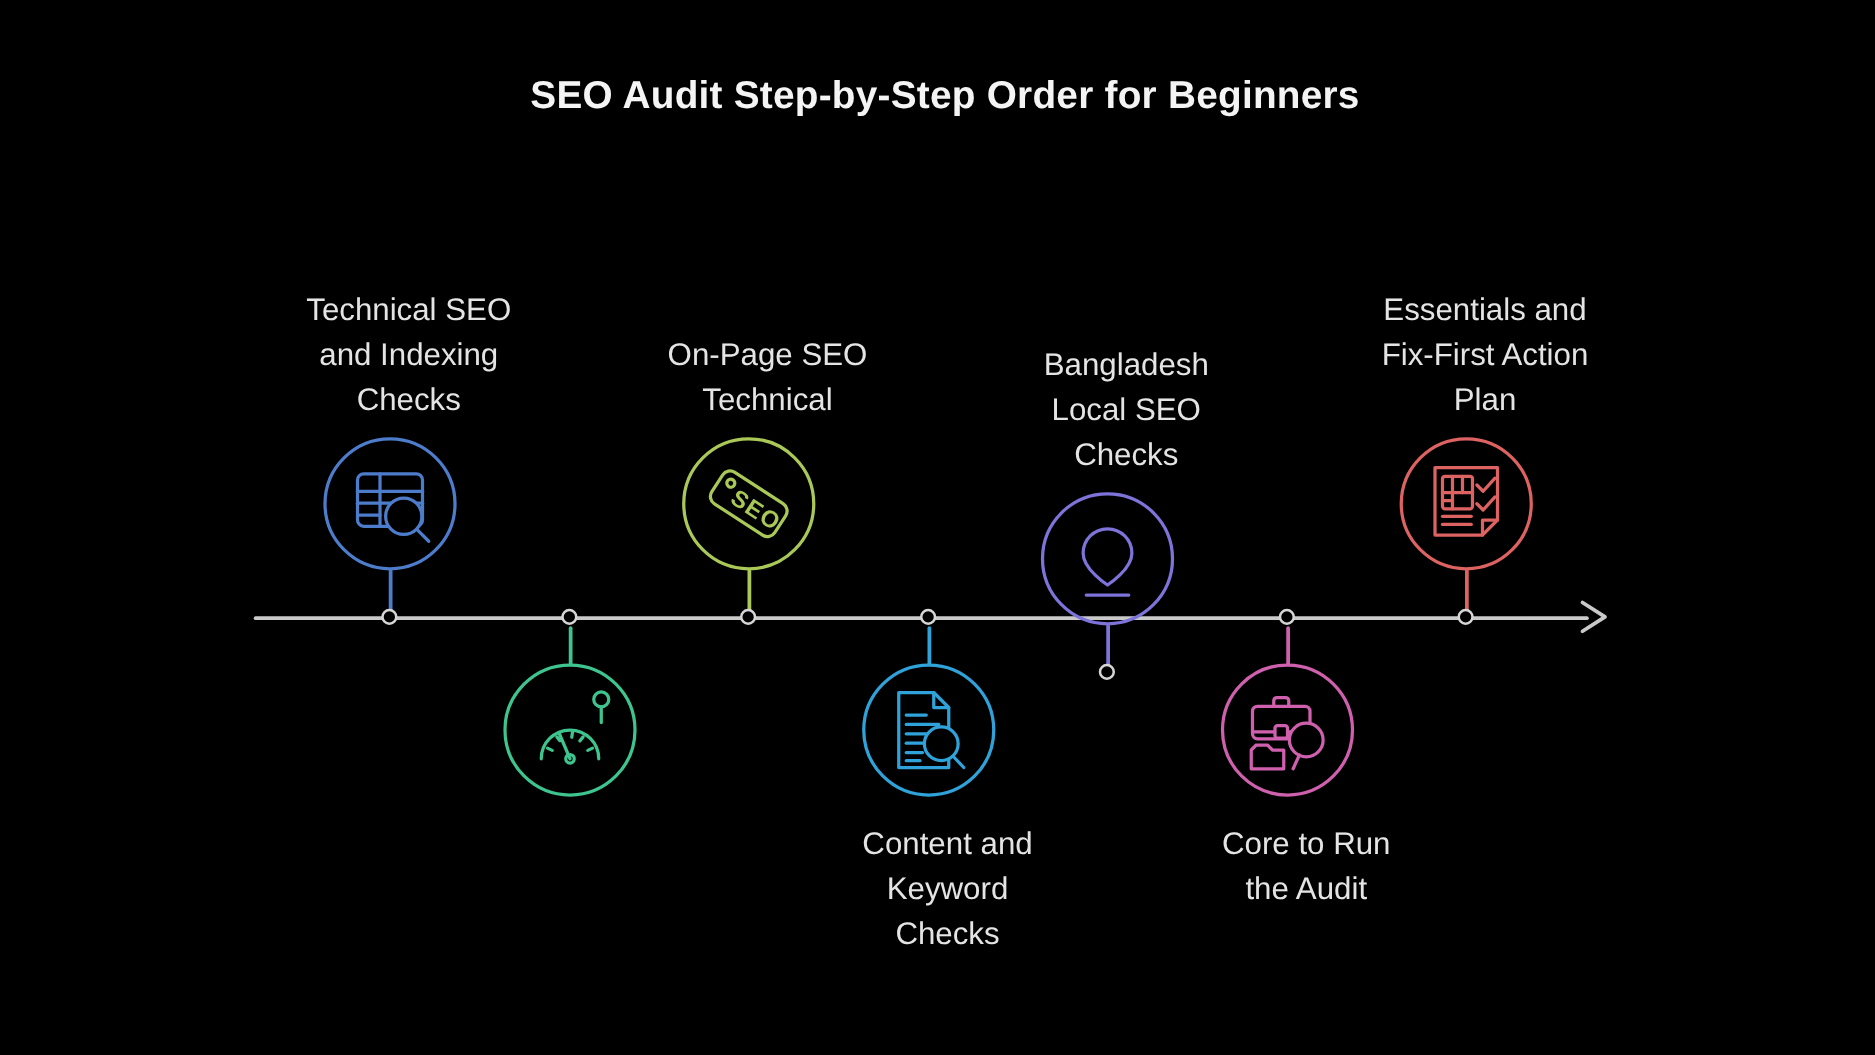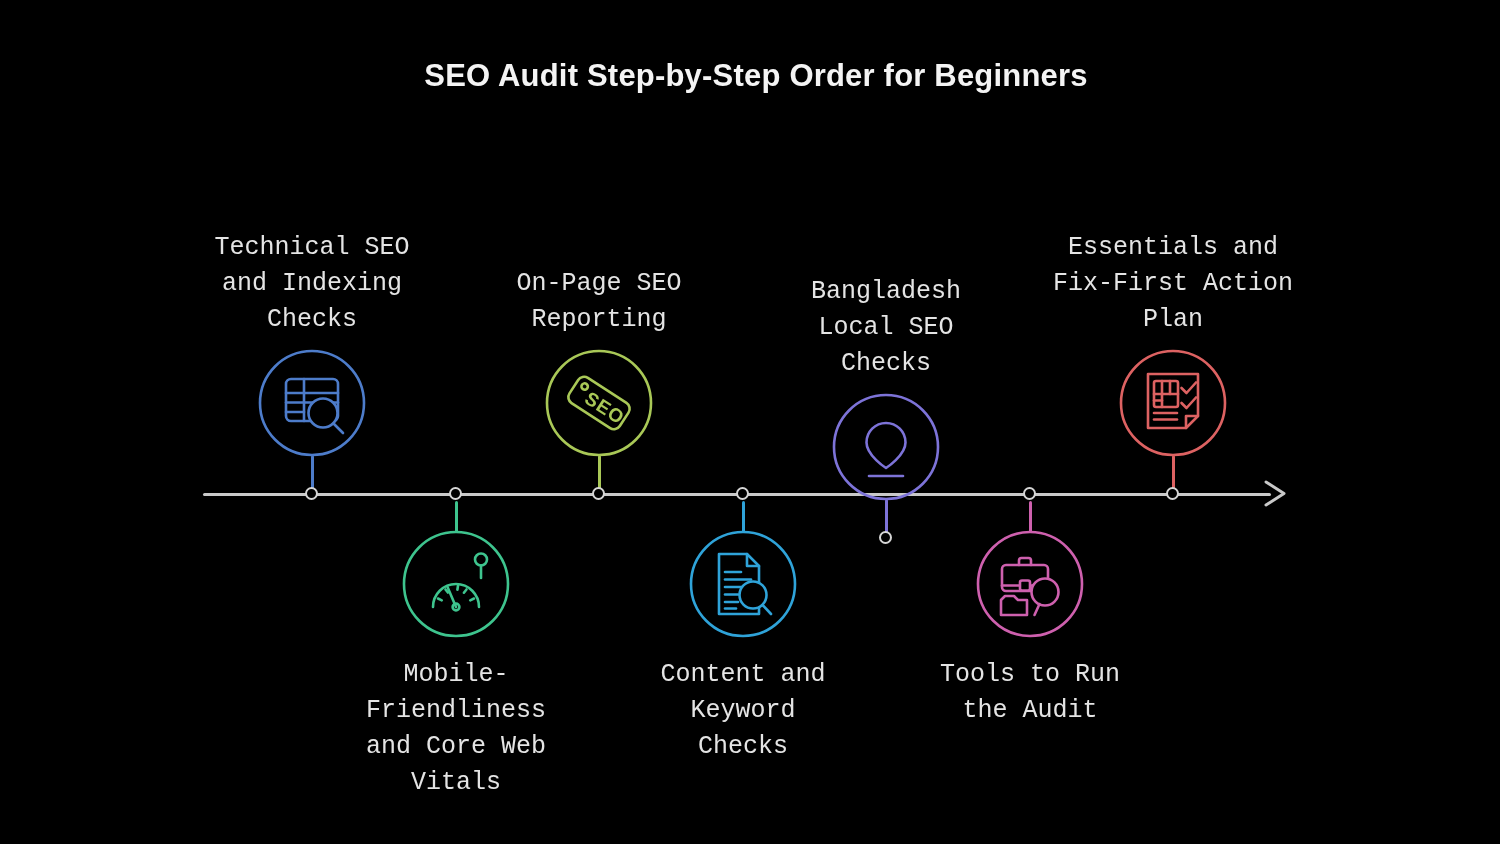--- a/index.html
+++ b/index.html
@@ -25,26 +25,25 @@
     width:1068px;height:3px;
     background:#c9c9c9;border-radius:2px;
   }
   .arrowhead{position:absolute;left:1258px;top:479px;}
   
   .step{
     position:absolute;top:0;height:844px;width:310px;
     transform:translateX(-50%);
   }
   .step-label{
-    position:absolute;left:0;width:310px;
+    position:absolute;left:15px;width:310px;
     text-align:center;
     font-size:25px;line-height:36px;
     color:#e4e4e4;
     white-space:pre-line;
-    font-family:Liberation Mono, monospace;
   }
   .step.top .step-label{bottom:506px;}
   .step.bottom .step-label{top:657px;}
   .icon-wrap{position:absolute;left:50%;transform:translateX(-50%);width:110px;height:110px;}
   .step.top .icon-wrap{top:348px;}
   .step.bottom .icon-wrap{top:529px;}
   .connector{
     position:absolute;left:calc(50% - 1.5px);width:3px;
     background:currentColor;border-radius:2px;
   }
@@ -84,24 +83,20 @@
         <line x1="47" y1="54.5" x2="81" y2="54.5"></line>
         <circle cx="66" cy="65" r="14.5" fill="#000000"></circle>
         <path d="M76.5 75.5 L86 85"></path>
       </svg>
     </div>
     <div class="connector"></div>
     <div class="node"></div>
   </div>
 
   <div class="step bottom" style="left: 456px; color: rgb(62, 196, 142);">
-    <div class="step-label">Mobile-
-Friendliness
-and Core Web
-Vitals</div>
     <div class="icon-wrap">
       <svg width="110" height="110" viewBox="0 0 110 110" fill="none" stroke="currentColor" stroke-width="2.6" stroke-linecap="round" stroke-linejoin="round">
         <circle cx="55" cy="55" r="52"></circle>
         <path d="M32 78 A23 23 0 0 1 78 78"></path>
         <path d="M37 69.5 l3.8 1.8"></path>
         <path d="M44.5 60.5 l2.4 3"></path>
         <path d="M57 56.8 l-0.6 4"></path>
         <path d="M65.5 60.5 l-2.6 3.2"></path>
         <path d="M73 69.5 l-3.8 1.8"></path>
         <line x1="55" y1="78" x2="46.5" y2="58"></line>
@@ -109,21 +104,21 @@
         <circle cx="80" cy="30.5" r="6"></circle>
         <line x1="80" y1="36.5" x2="80" y2="49"></line>
       </svg>
     </div>
     <div class="connector"></div>
     <div class="node"></div>
   </div>
 
   <div class="step top" style="left: 599px; color: rgb(169, 200, 87);">
     <div class="step-label">On-Page SEO
-Reporting</div>
+Technical</div>
     <div class="icon-wrap">
       <svg width="110" height="110" viewBox="0 0 110 110" fill="none" stroke="currentColor" stroke-width="2.6" stroke-linecap="round" stroke-linejoin="round">
         <circle cx="55" cy="55" r="52"></circle>
         <g transform="rotate(33 55 55)">
           <rect x="25" y="40" width="60" height="30" rx="7"></rect>
           <circle cx="34" cy="49" r="3.2"></circle>
           <text x="41" y="62.5" font-size="19" font-weight="bold" letter-spacing="1" fill="currentColor" stroke="none" font-family="'Liberation Sans',sans-serif">SEO</text>
         </g>
       </svg>
     </div>
@@ -163,21 +158,21 @@
         <circle cx="55" cy="55" r="52"></circle>
         <path d="M55 31 C44.2 31 35.5 39.7 35.5 50.5 C35.5 63.5 55 76 55 76 C55 76 74.5 63.5 74.5 50.5 C74.5 39.7 65.8 31 55 31 Z"></path>
         <line x1="38" y1="84" x2="72" y2="84"></line>
       </svg>
     </div>
     <div class="connector"></div>
     <div class="node"></div>
   </div>
 
   <div class="step bottom" style="left: 1030px; color: rgb(206, 96, 174);">
-    <div class="step-label">Tools to Run
+    <div class="step-label">Core to Run
 the Audit</div>
     <div class="icon-wrap">
       <svg width="110" height="110" viewBox="0 0 110 110" fill="none" stroke="currentColor" stroke-width="2.6" stroke-linecap="round" stroke-linejoin="round">
         <circle cx="55" cy="55" r="52"></circle>
         <rect x="27" y="36" width="46" height="26" rx="4"></rect>
         <path d="M44 36 V31.5 A2.5 2.5 0 0 1 46.5 29 H53.5 A2.5 2.5 0 0 1 56 31.5 V36"></path>
         <line x1="27" y1="56.5" x2="45" y2="56.5"></line>
         <line x1="55" y1="56.5" x2="73" y2="56.5"></line>
         <rect x="45" y="51.5" width="10" height="10" rx="2" fill="#000000"></rect>
         <path d="M26 86 V71 L30 67 H39 L43 71 H52 V86 Z"></path>

